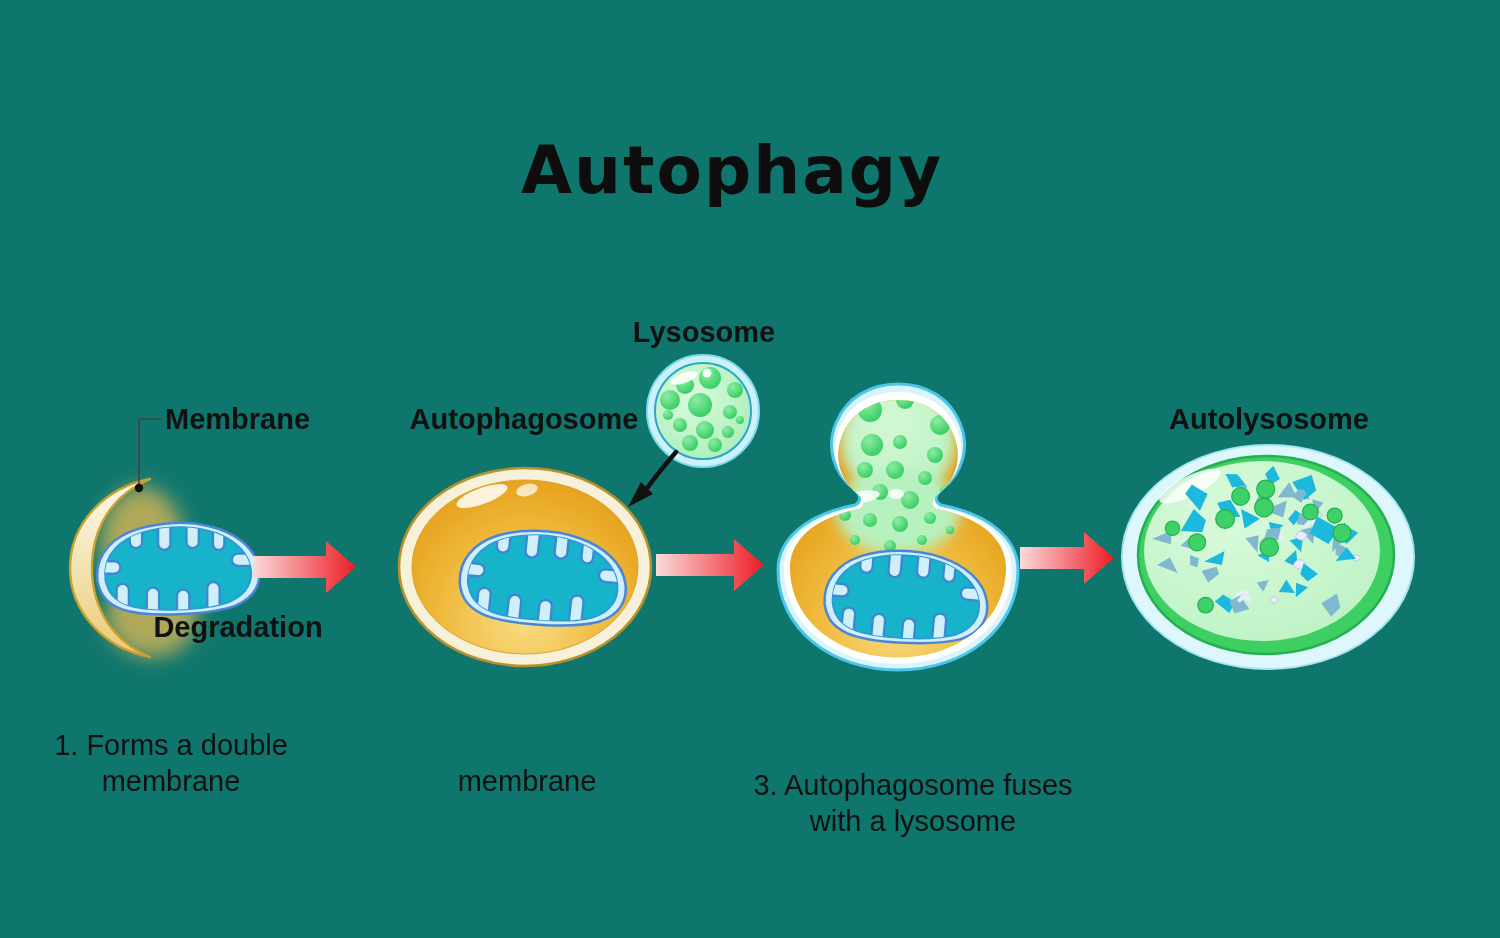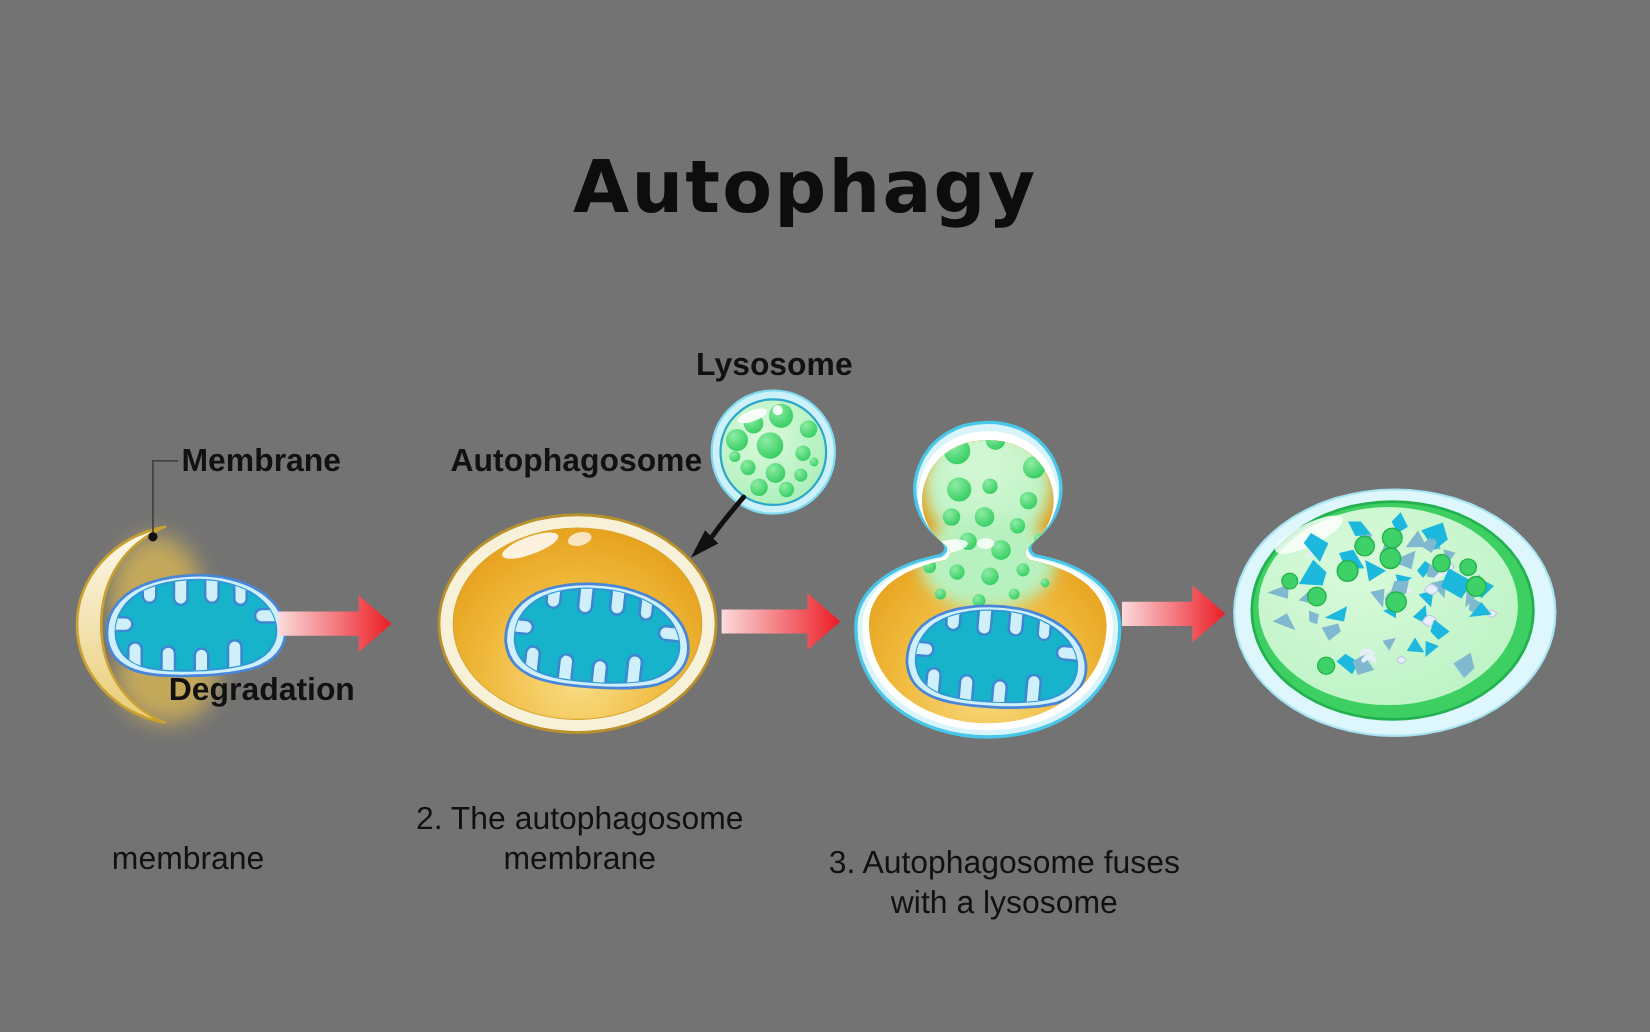--- a/index.html
+++ b/index.html
@@ -1,16 +1,16 @@
 <!DOCTYPE html>
 <html><head>
 <meta charset="utf-8">
 <style>
   html,body{margin:0;padding:0;background:#fff;}
-  #stage{position:relative;width:1500px;height:938px;background:#737373;overflow:hidden;
+  #stage{position:relative;width:1500px;height:938px;background:#0f766e;overflow:hidden;
          font-family:"Liberation Sans",sans-serif;color:#111;}
   #art{position:absolute;left:0;top:0;}
   .title{position:absolute;left:732px;top:88px;transform:translateX(-50%);
          font-family:"DejaVu Sans",sans-serif;font-weight:700;font-size:66px;
          letter-spacing:2px;color:#0d0d0d;white-space:nowrap;}
   .lbl{position:absolute;font-size:29px;color:#111;white-space:nowrap;font-weight:bold;}
   .lbl.centered{transform:translateX(-50%);}
   .caption{position:absolute;transform:translateX(-50%);font-size:29px;line-height:1.24;
            text-align:center;color:#111;white-space:nowrap;}
 </style>
@@ -278,26 +278,27 @@
         </g>
     </g>
   </svg>
 
   <h1 class="title">Autophagy</h1>
 
   <div class="lbl" style="left:165px;top:403px;">Membrane</div>
   <div class="lbl centered" style="left:238px;top:611px;">Degradation</div>
   <div class="lbl centered" style="left:524px;top:403px;text-align:center;">Autophagosome</div>
   <div class="lbl centered" style="left:704px;top:316px;">Lysosome</div>
+  <div class="lbl centered" style="left:1269px;top:403px;">Autolysosome</div>
 
   <div class="caption" style="left:171px;top:728px;">
-    <br>
+    <span>1. Forms a double</span><br>
     <span>membrane</span>
   </div>
   <div class="caption" style="left:527px;top:728px;">
-    <span>2. The autophagosome</span><br>
+    <br>
     <span>membrane</span>
   </div>
   <div class="caption" style="left:913px;top:768px;">
     <span>3. Autophagosome fuses</span><br>
     <span>with a lysosome</span>
   </div>
 </div>
 
 </body></html>

